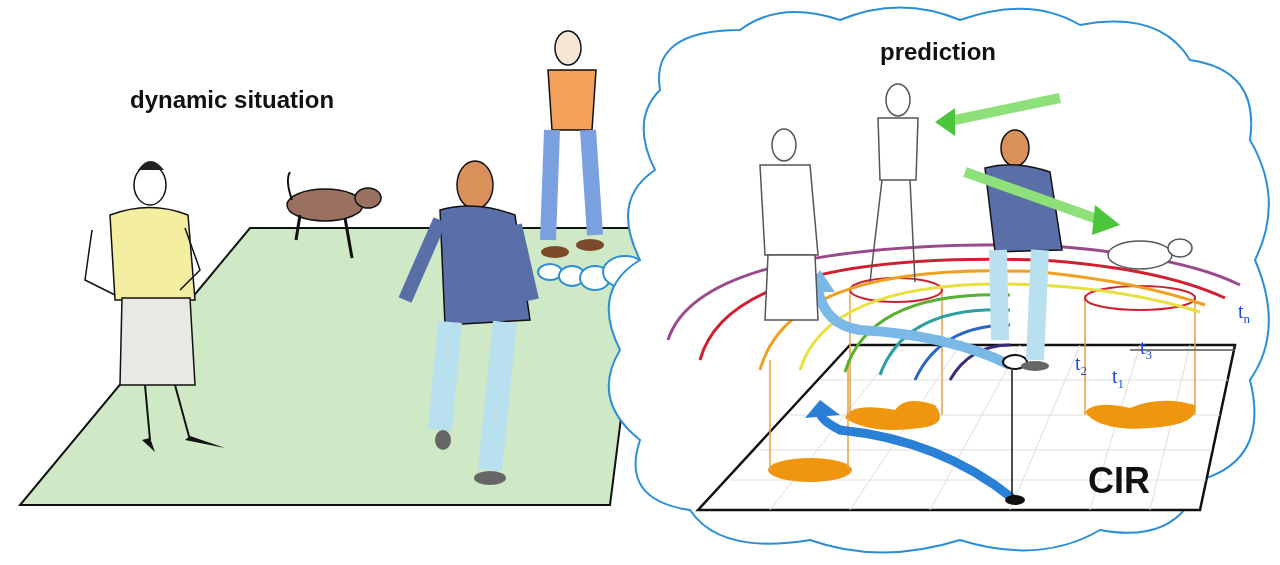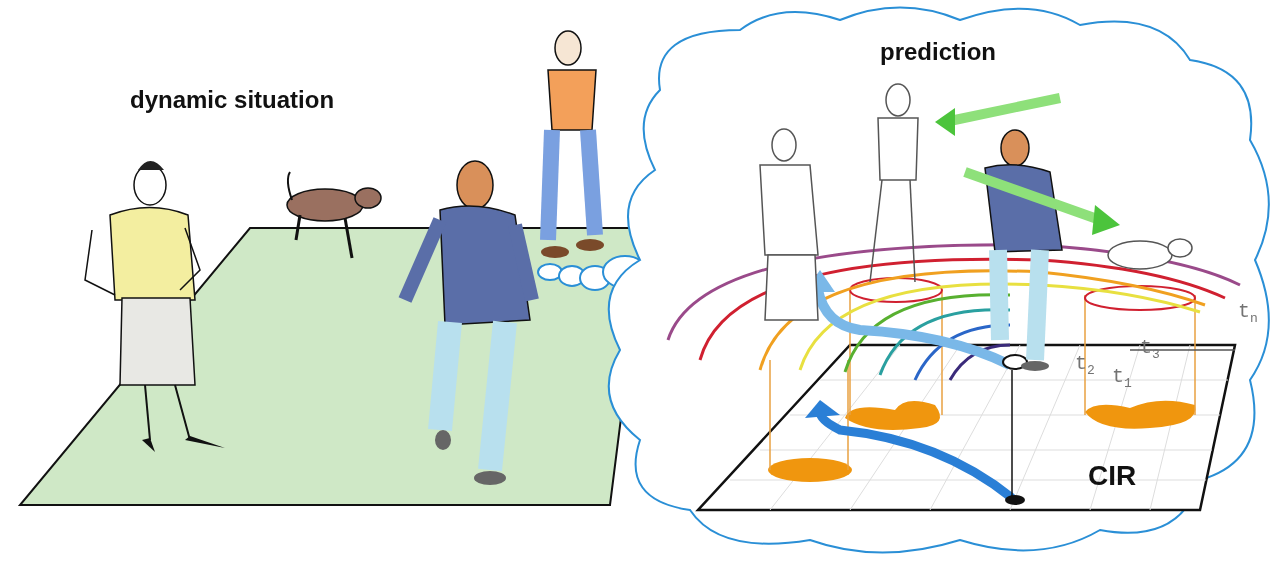--- a/index.html
+++ b/index.html
@@ -1,21 +1,21 @@
 <!DOCTYPE html>
 <html><head>
 <meta charset="utf-8">
 <style>
   html,body{margin:0;padding:0;background:#fff;}
   body{width:1280px;height:565px;overflow:hidden;position:relative;font-family:"Liberation Sans",sans-serif;}
   svg{position:absolute;left:0;top:0;}
   .label{position:absolute;font-weight:bold;color:#111;font-size:24px;}
-  .tlabel{position:absolute;font-size:20px;color:#737373;font-family:Liberation Mono, monospace;text-align:center;}
+  .tlabel{position:absolute;font-size:20px;color:#1d4ed8;font-family:Liberation Serif, serif;text-align:center;}
   .tlabel sub{font-size:13px;}
-  .cir{position:absolute;font-weight:bold;font-size:28px;color:#111;}
+  .cir{position:absolute;font-weight:bold;font-size:36px;color:#111;}
 </style>
 </head>
 <body>
 
 <svg width="1280" height="565" viewBox="0 0 1280 565">
 
   <polygon points="250,228 645,228 610,505 20,505" fill="#cfe8c6" stroke="#111" stroke-width="2"></polygon>
 
   <g>
     <ellipse cx="150" cy="185" rx="16" ry="20" fill="#fff" stroke="#111" stroke-width="1.5"></ellipse>

